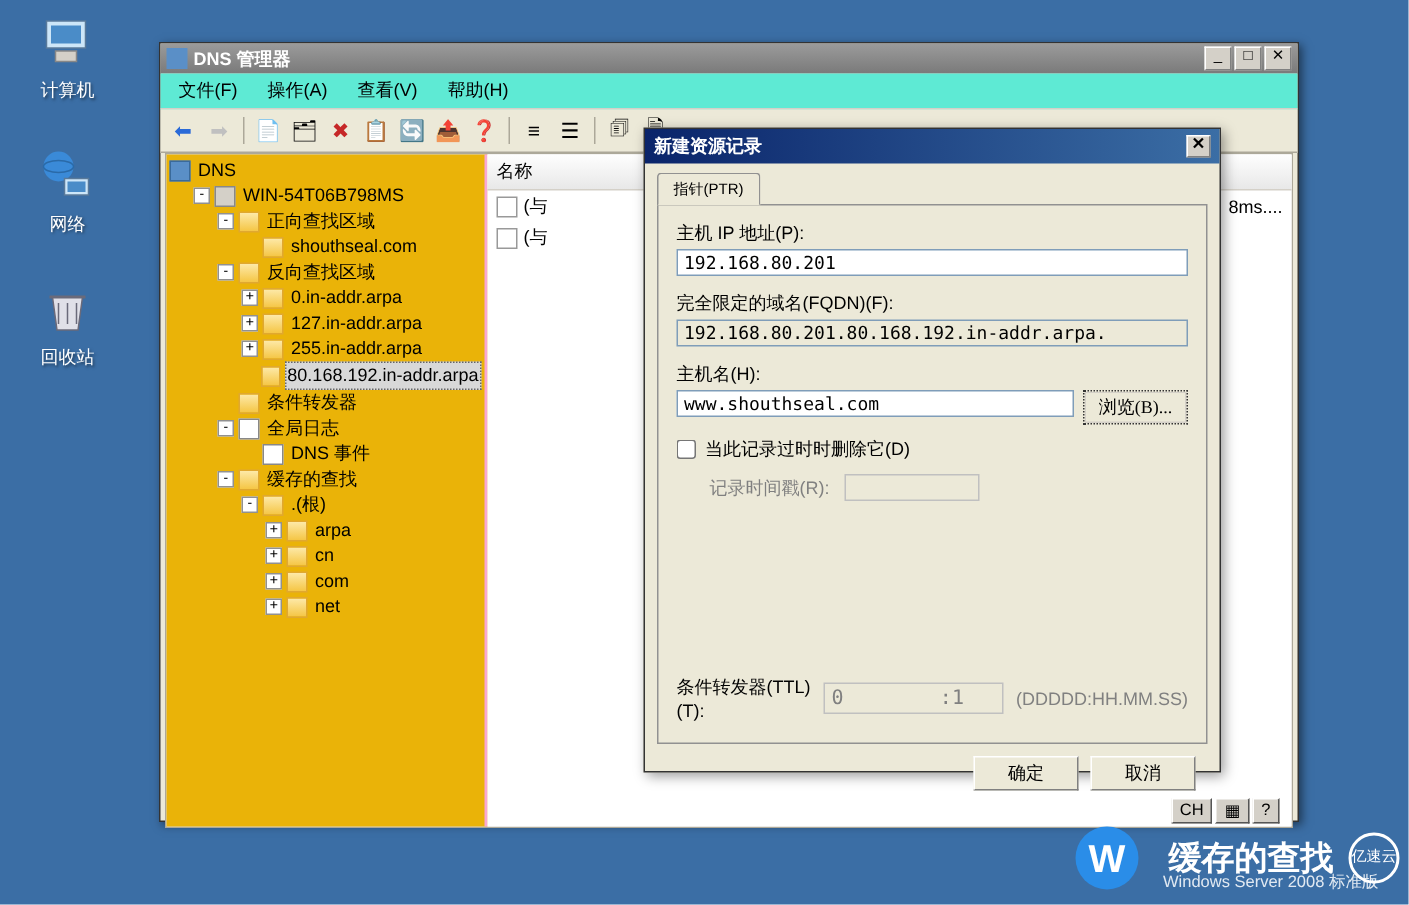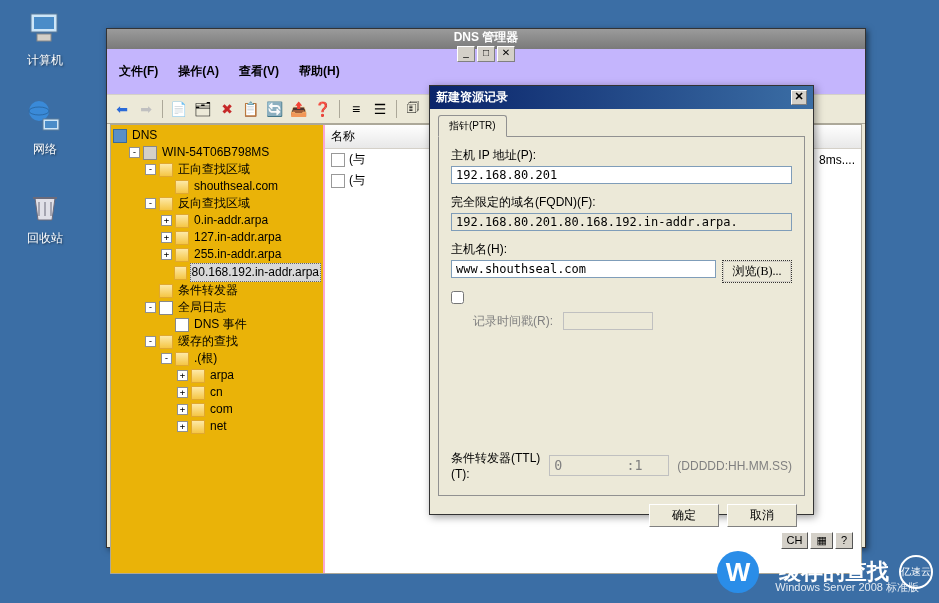--- a/index.html
+++ b/index.html
@@ -6,27 +6,27 @@
 body { font-family: "SimSun", "宋体", sans-serif; font-size: 12px; background: #3b6ea5; width: 939px; height: 603px; position: relative; overflow: hidden; }
 
 
 .desktop-icons { position: absolute; left: 10px; top: 8px; width: 70px; }
 .desk-icon { text-align: center; color: white; margin-bottom: 28px; cursor: pointer; }
 .desk-icon .ico { width: 40px; height: 40px; margin: 0 auto 4px; display:flex; align-items:center; justify-content:center; }
 .desk-icon .lbl { font-size: 12px; text-shadow: 1px 1px 2px rgba(0,0,0,0.5); }
 
 
 .mmc-window { position: absolute; left: 106px; top: 28px; width: 760px; height: 520px; background: #ece9d8; border: 1px solid #333; box-shadow: 2px 2px 6px rgba(0,0,0,0.5); }
-.titlebar { background: linear-gradient(to bottom, #9b9b9b, #7a7a7a); height: 20px; display:flex; align-items:center; padding: 0 4px; color: white; font-size: 12px; flex-direction: column; }
+.titlebar { background: linear-gradient(to bottom, #9b9b9b, #7a7a7a); height: 20px; display:flex; align-items:center; padding: 0 4px; color: white; font-size: 12px; }
 .titlebar .icon-dns { width:14px; height:14px; background:#5a8fc7; margin-right:4px; display:inline-block; }
 .titlebar .title-text { flex:1; font-weight:bold; }
 .win-btns { display:flex; gap:2px; }
 .win-btn { width:18px; height:16px; background:#d4d0c8; border:1px solid #fff; border-right-color:#808080; border-bottom-color:#808080; text-align:center; line-height:12px; font-size:10px; cursor:pointer; color:#000; }
 
-.menubar { background:#c4b5fd; padding: 12px 6px; display:flex; gap: 8px; font-size:12px; border-bottom:1px solid #d4d0c8;font-weight:bold; }
+.menubar { background:#5eead4; padding: 1px 6px; display:flex; gap: 8px; font-size:12px; border-bottom:1px solid #d4d0c8; }
 .menu-item { padding: 2px 6px; cursor:pointer; }
 
 .toolbar { background:#ece9d8; padding: 3px 4px; display:flex; gap:2px; border-bottom:1px solid #aca899; }
 .tb-btn { width:22px; height:22px; border:1px solid transparent; display:flex; align-items:center; justify-content:center; cursor:pointer; font-size:14px; }
 .tb-sep { width:1px; background:#aca899; margin: 2px 3px; }
 
 .content { display:flex; height: calc(100% - 68px); background:white; margin: 0 3px 3px; border:1px solid #aca899; }
 .tree-pane { width:214px; border-right:2px solid #f9a8d4; overflow:auto; background:#eab308; padding: 2px; }
 .list-pane { flex:1; background:white; }
 .list-header { background: linear-gradient(to bottom,#fefefe,#e8e8e8); border-bottom:1px solid #d4d0c8; padding: 3px 6px; font-size:12px; }
@@ -285,20 +285,21 @@
       <input class="field-input" value="192.168.80.201" style="">
       <div class="field-label">完全限定的域名(FQDN)(F):</div>
       <input class="field-input" readonly="" value="192.168.80.201.80.168.192.in-addr.arpa." style="">
       <div class="field-label">主机名(H):</div>
       <div class="browse-row">
         <input class="field-input" style="margin-bottom: 0px;" value="www.shouthseal.com">
         <button class="btn" style="border:1px dotted #333; box-shadow: inset 0 0 0 1px #d4d0c8;">浏览(B)...</button>
       </div>
       <div class="chk-row">
         <input type="checkbox" style="">
+        <span>当此记录过时时删除它(D)</span>
       </div>
       <div class="sub-row">
         <span>记录时间戳(R):</span>
         <input class="field-input" style="margin: 0px;" disabled="">
       </div>
       <div class="ttl-row">
         <span>条件转发器(TTL)(T):</span>
         <input class="ttl-input" disabled="" value="0        :1   :0  :0" style="">
         <span style="color:#808080;">(DDDDD:HH.MM.SS)</span>
       </div>

